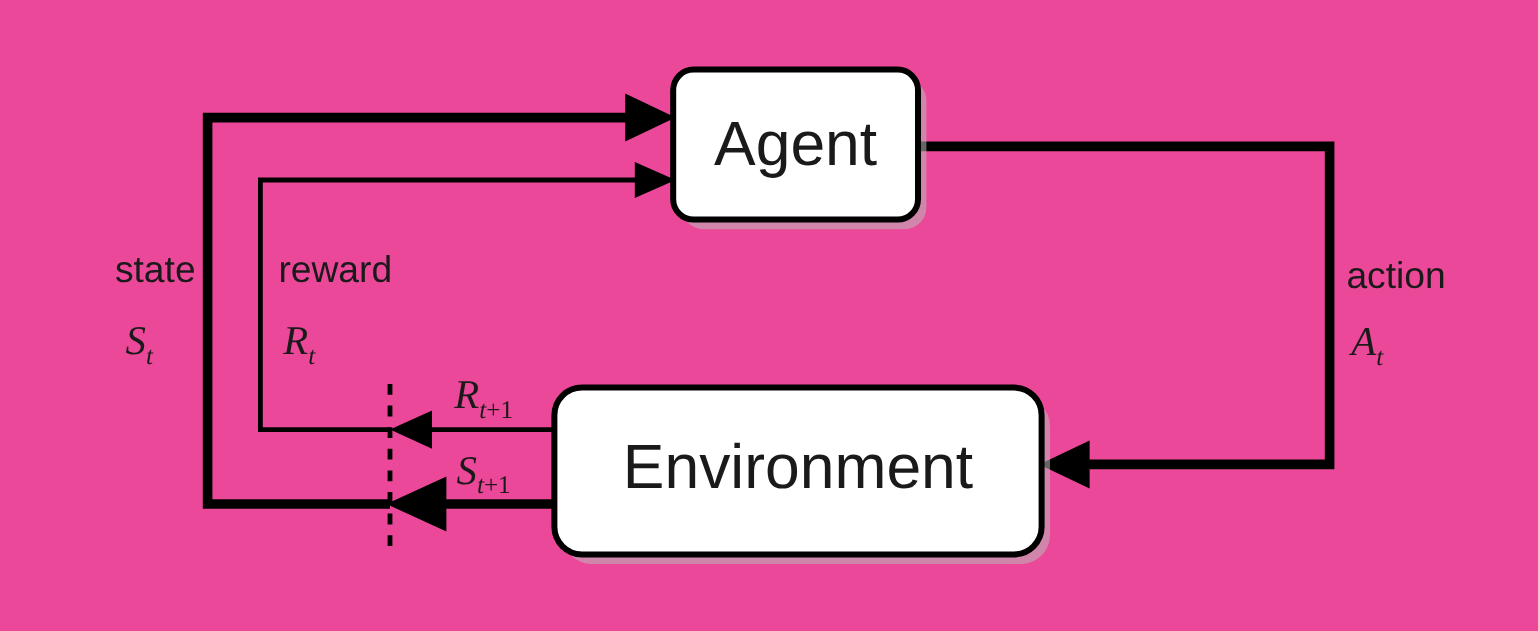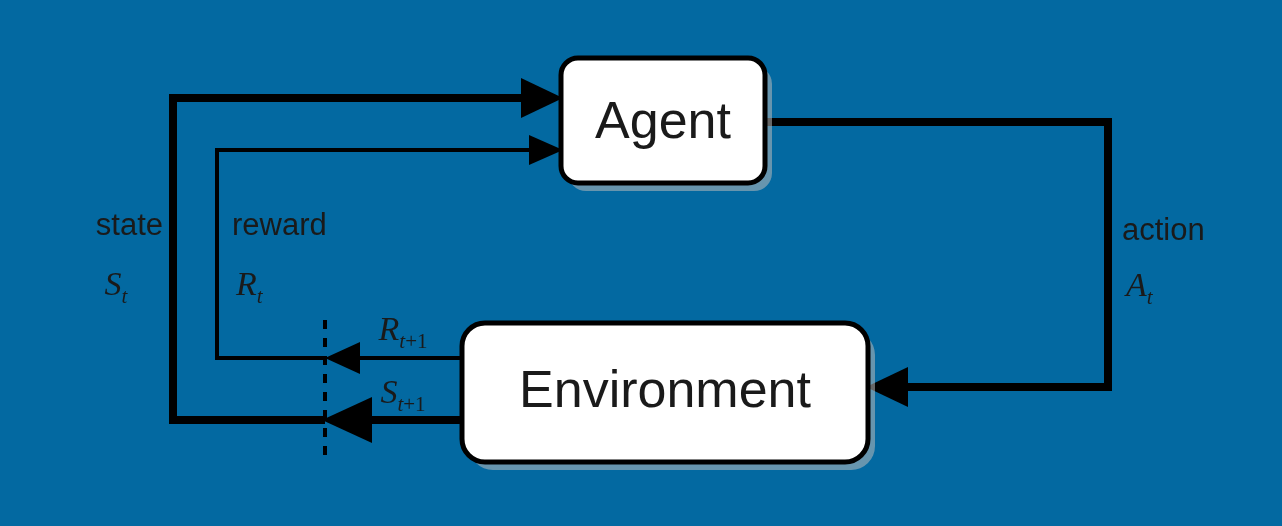--- a/index.html
+++ b/index.html
@@ -11,21 +11,21 @@
   body {
     width: 1282px;
     height: 526px;
     font-family: "Liberation Sans", sans-serif;
     overflow: hidden;
   }
   #diagram-root {
     position: relative;
     width: 1282px;
     height: 526px;
-    background: #0369a1;
+    background: #ec4899;
   }
   svg.diagram-canvas {
     display: block;
     width: 1282px;
     height: 526px;
   }
   .box-shape {
     fill: #ffffff;
     stroke: #000000;
     stroke-width: 5;

